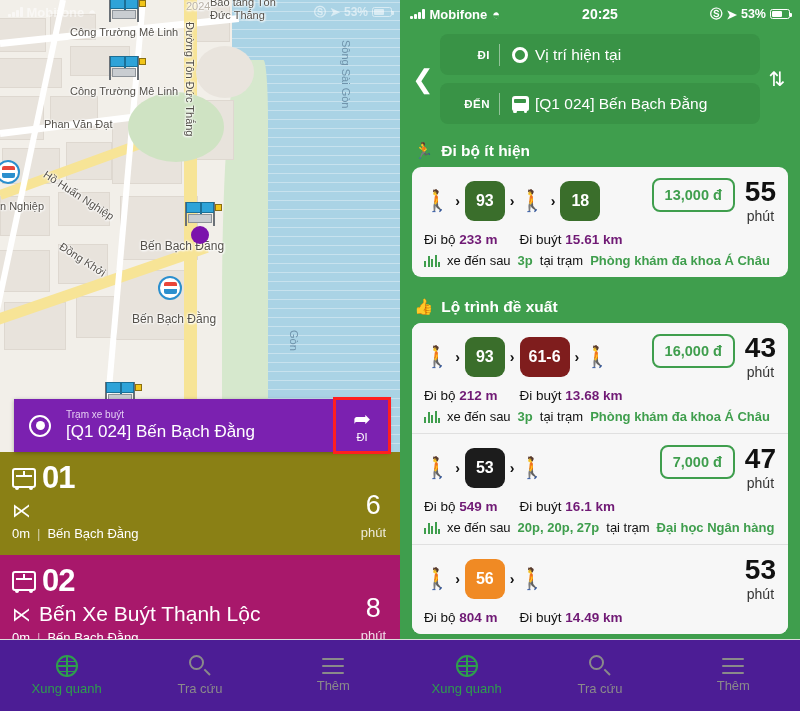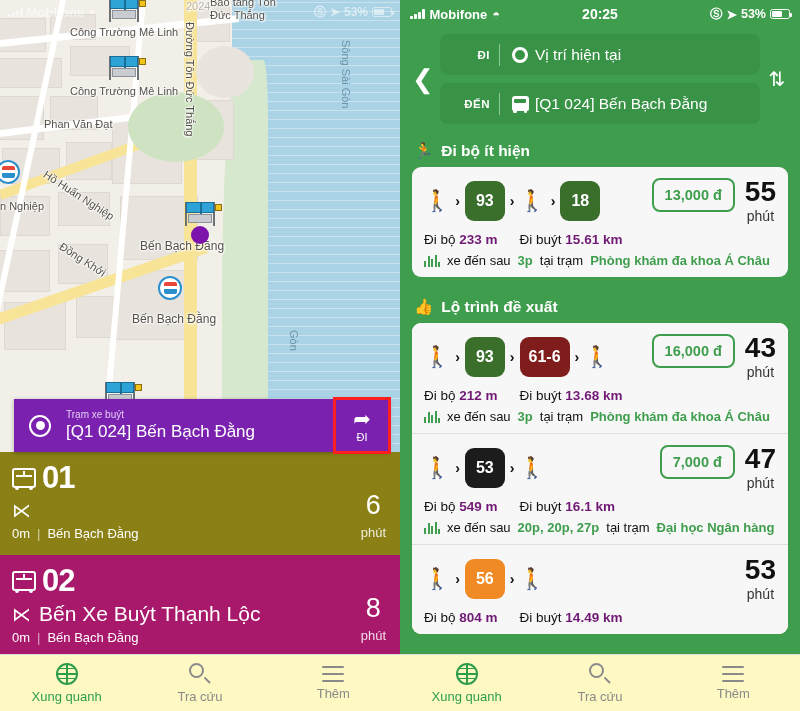--- a/index.html
+++ b/index.html
@@ -121,22 +121,22 @@
   .route-row .num { font-size: 31px; font-weight: bold; letter-spacing:-1px; line-height:1; }
   .route-row .line2 { display:flex; align-items:flex-end; margin-top:6px; }
   .route-row .dest { font-size: 21px; font-weight:500; display:flex; align-items:center; gap:8px; }
   .route-row .loopic { font-size: 19px; }
   .route-row .line3 { font-size: 13px; margin-top:4px; display:flex; align-items:center; gap:7px; }
   .route-row .line3 .sep { opacity:.6; }
   .timeblock { position:absolute; right:14px; text-align:center; color:#fff; }
 
   
   .tabbar {
-    position: absolute; bottom: 0; left: 0; width: 400px; height: 57px;
-    background: #fef9c3; display:flex; border-top: 1px solid #dcdcdc; z-index: 50;
+    position: absolute; bottom: 0; left: 0; width: 400px; height: 72px;
+    background: #4c1d95; display:flex; border-top: 1px solid #dcdcdc; z-index: 50;
   }
   .tabbar .tab { flex:1; display:flex; flex-direction:column; align-items:center; justify-content:center; gap:4px; }
   .tabbar .tab .lbl { font-size: 13px; color:#8a8a8a; }
   .tabbar .tab.active .lbl { color:#2e9e4d; }
   .globe { width:22px;height:22px;border-radius:50%;border:2px solid #2e9e4d;position:relative; }
   .globe:before{content:"";position:absolute;left:50%;top:-2px;bottom:-2px;width:0;border-left:2px solid #2e9e4d;transform:translateX(-1px);}
   .globe:after{content:"";position:absolute;left:-2px;right:-2px;top:50%;height:0;border-top:2px solid #2e9e4d;transform:translateY(-1px);}
   .globe .m1{position:absolute;left:1px;right:1px;top:3.5px;height:0;border-top:1.6px solid #2e9e4d;}
   .globe .m2{position:absolute;left:1px;right:1px;bottom:3.5px;height:0;border-top:1.6px solid #2e9e4d;}
   .searchic { width:22px;height:22px;position:relative; }

